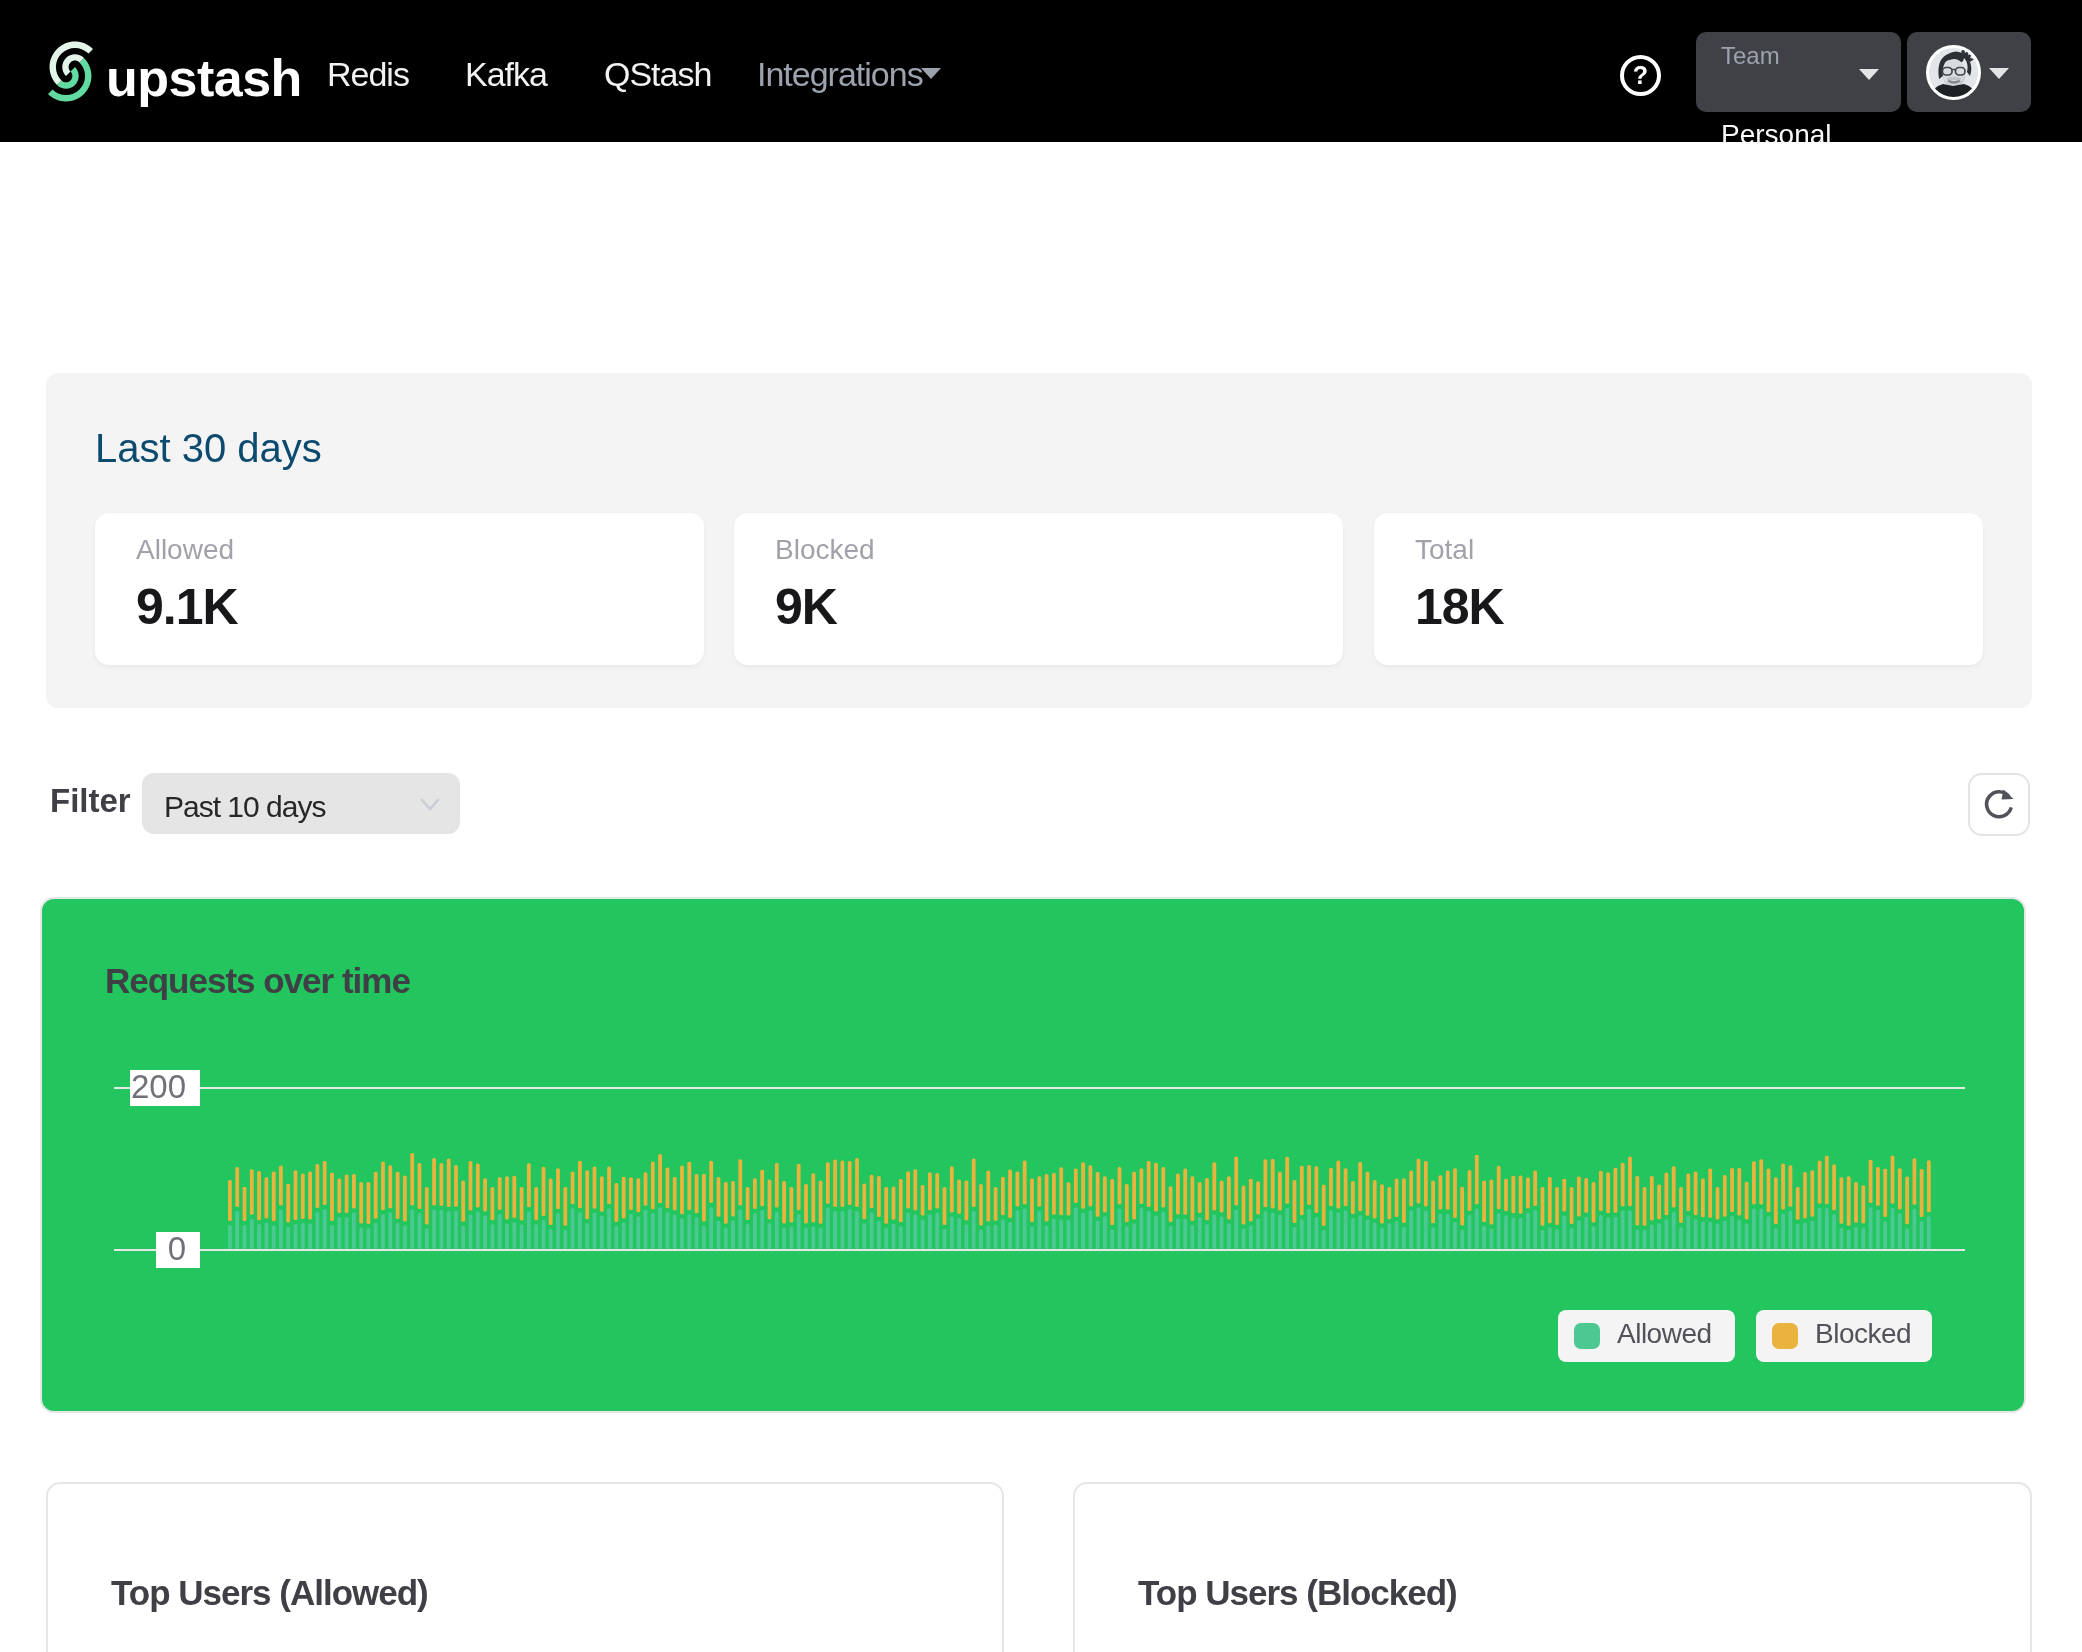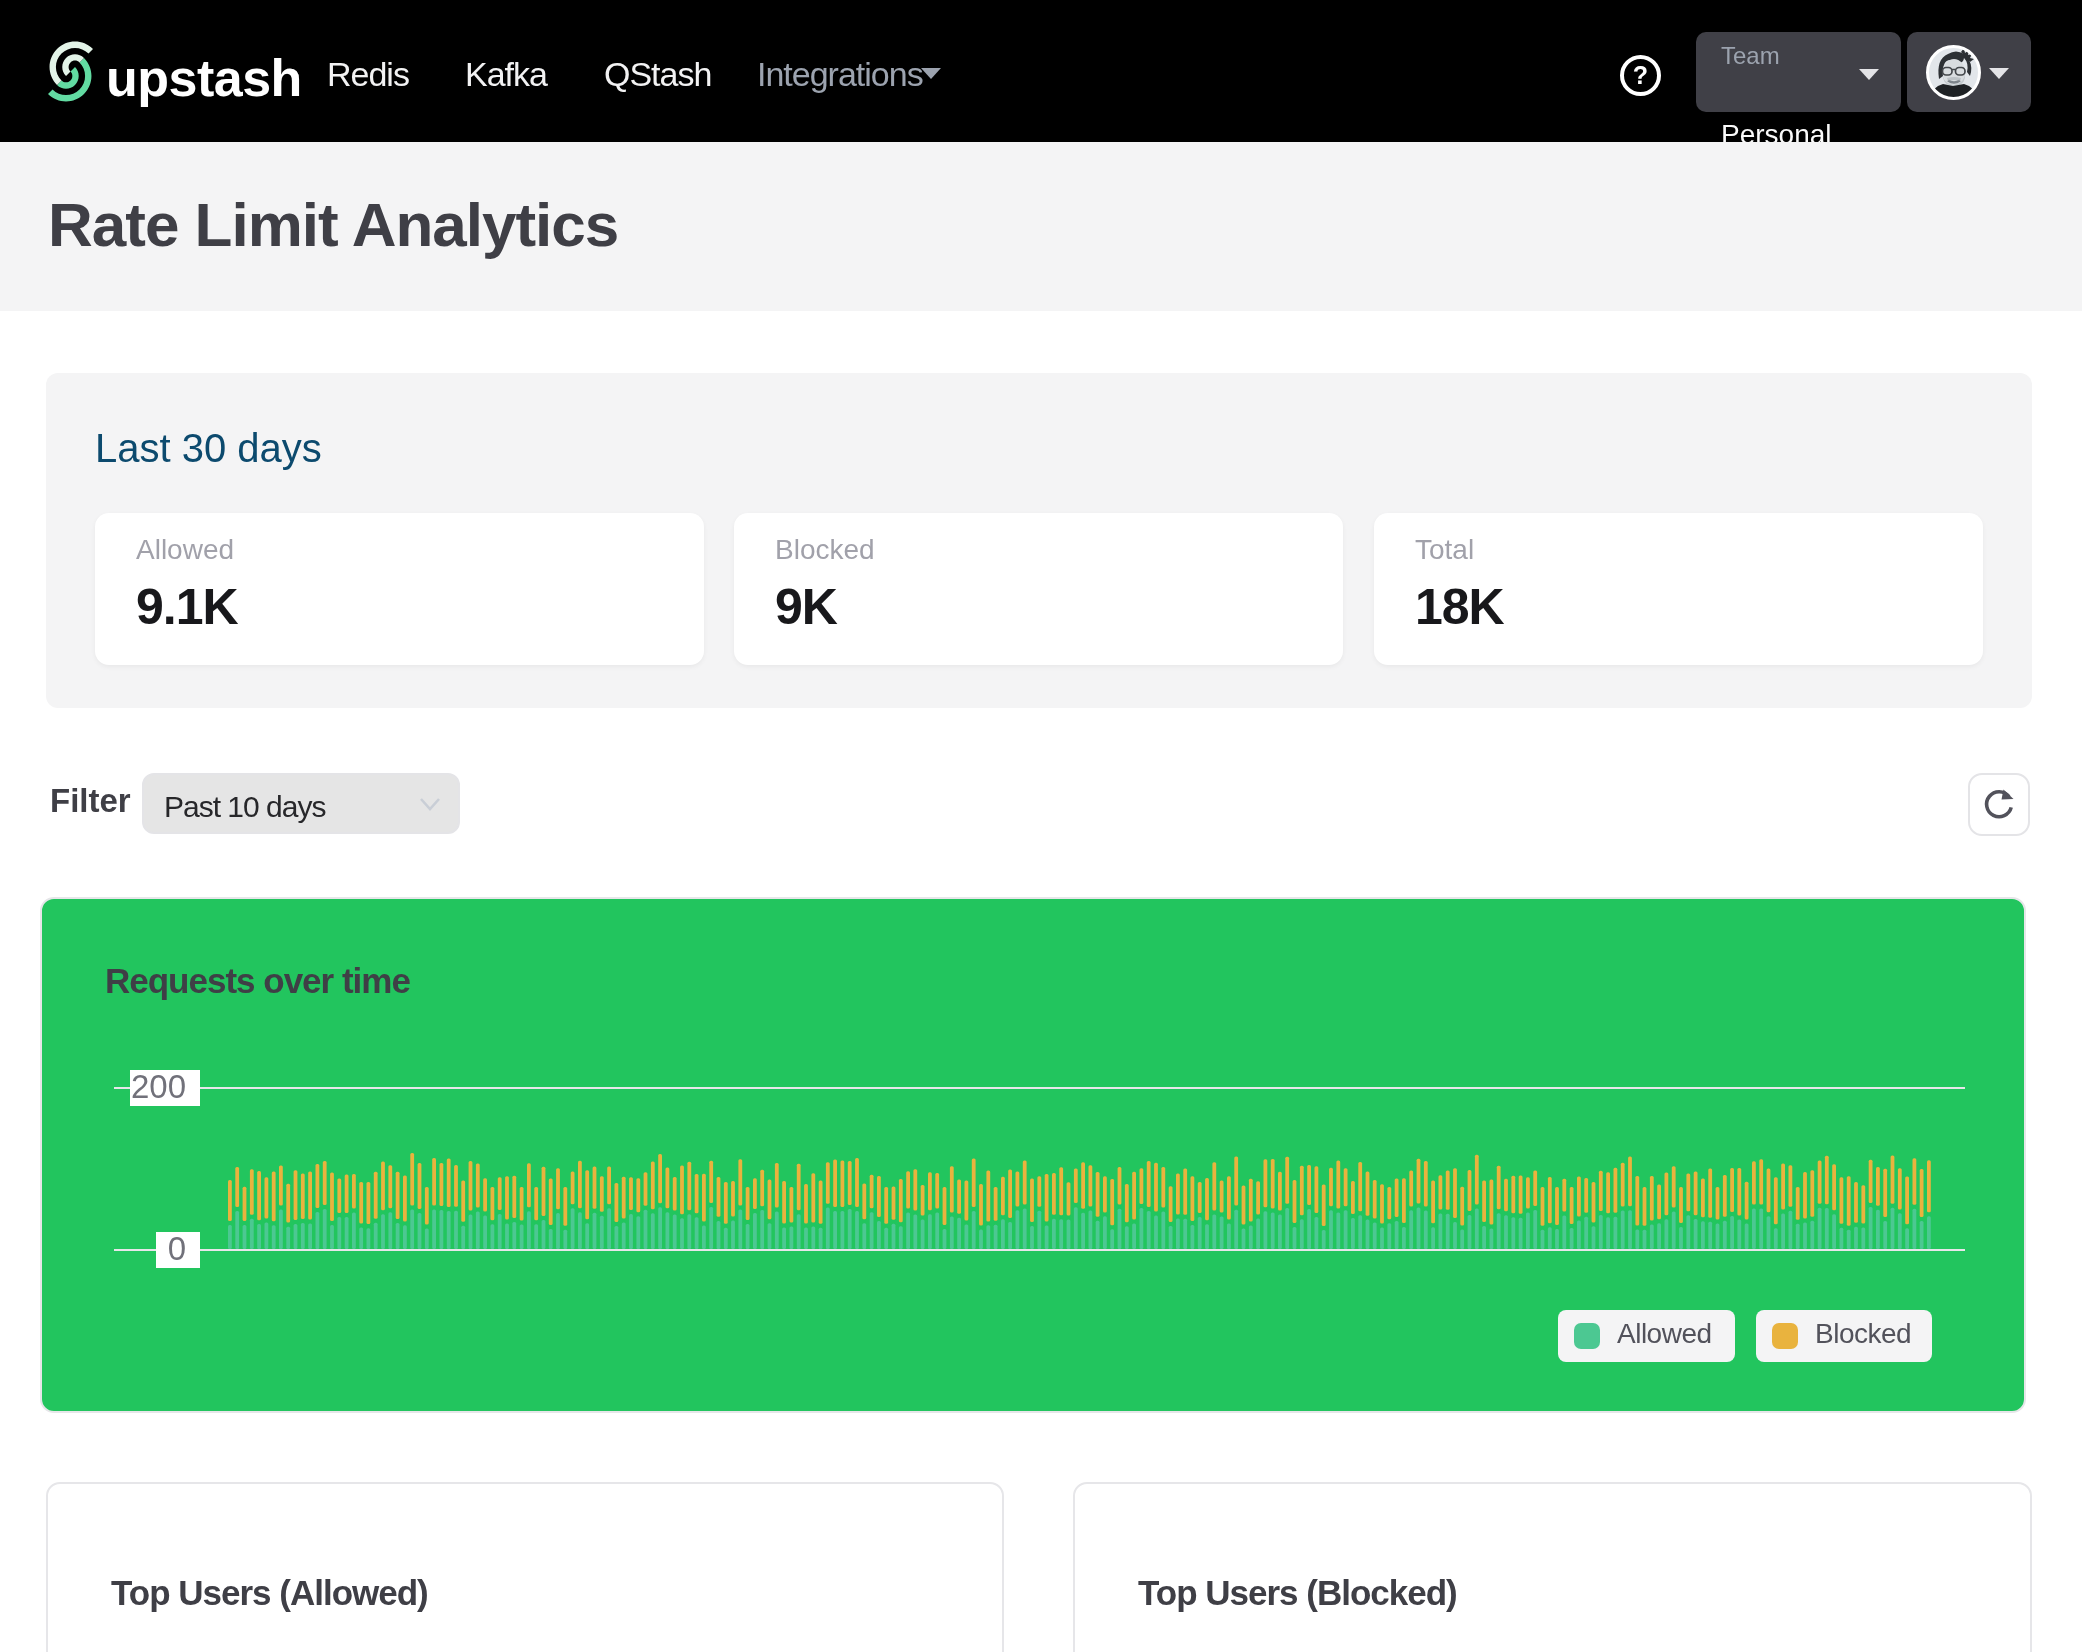--- a/index.html
+++ b/index.html
@@ -98,23 +98,20 @@
           <path d="M22 35.5 Q28 39.5 34 35.5" fill="none" stroke="#7e858b" stroke-width="2.5"></path>
           <path d="M21 33 Q28 31 35 33 L34 36 Q28 34 22 36 Z" fill="#aab0b5" opacity="0.6"></path>
           <path d="M3 56 Q5 42 17 39 L27 41 L38 39 Q50 42 52 56 Z" fill="#1e2124"></path>
         </g>
         <circle cx="27.5" cy="27.5" r="26" fill="none" stroke="#fff" stroke-width="3"></circle>
       </svg>
       <div class="caret" style="left:82px; top:36px;"></div>
     </div>
   </div>
 
-  <div id="tbar">
-      <h1>Rate Limit Analytics</h1>
-    </div>
 
   <div id="panel">
     <div class="hd">Last 30 days</div>
     <div class="scard" style="left:49px;">
         <div class="lb">Allowed</div>
         <div class="nm">9.1K</div>
       </div>
     <div class="scard" style="left:688px;">
         <div class="lb">Blocked</div>
         <div class="nm">9K</div>

